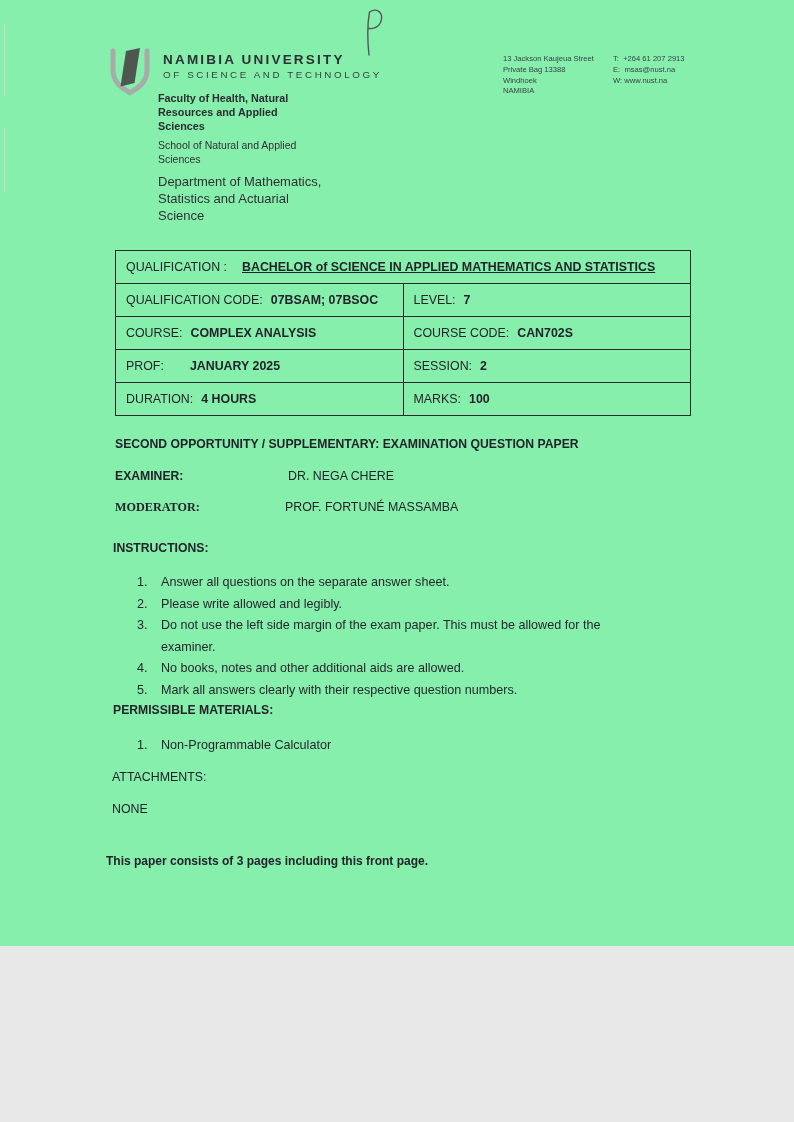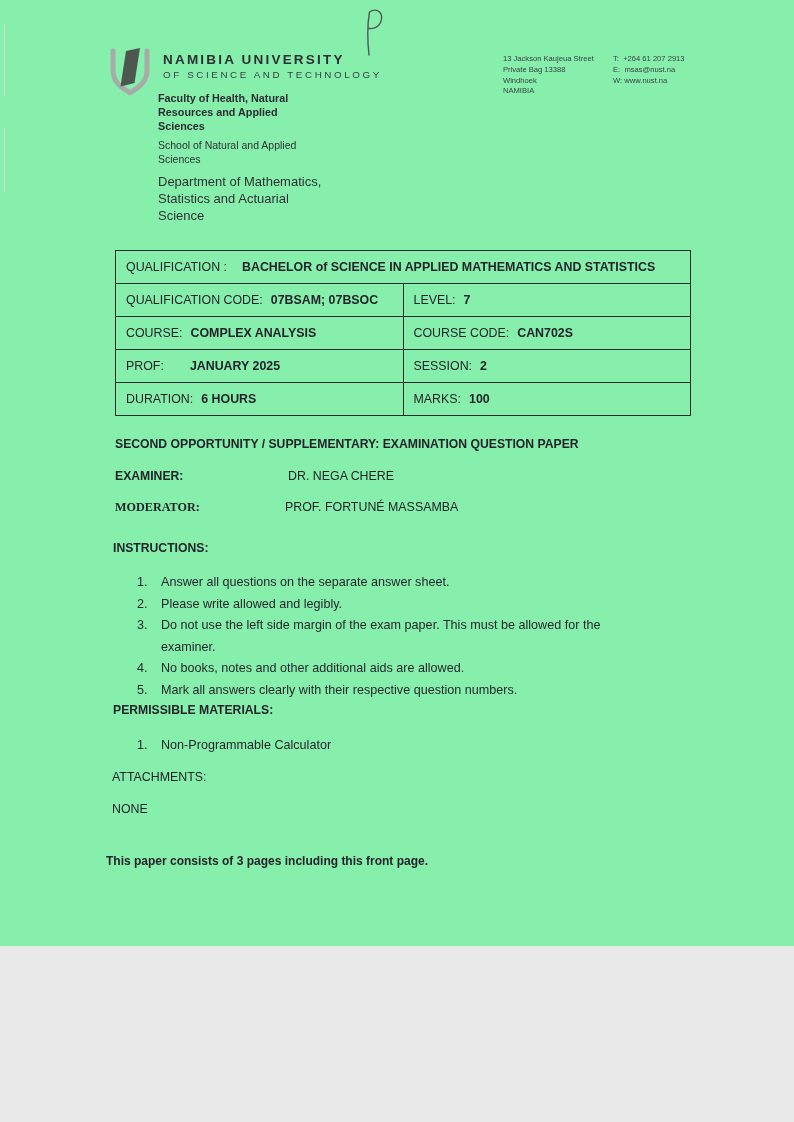--- a/index.html
+++ b/index.html
@@ -25,21 +25,21 @@
   
   table.info-table { border-collapse:collapse; width:576px; table-layout:fixed; }
   table.info-table td {
     border:1.4px solid #2b2b2f; height:33px; padding:0 10px;
     font-size:12.4px; vertical-align:middle; white-space:nowrap; overflow:hidden;
   }
   td.colL { width:388px; }
   .lbl { font-weight:normal; }
   .val { font-weight:bold; margin-left:8px; }
   .val.gap-lg { margin-left:26px; }
-  .val.gap-md { margin-left:15px; }
+  .val.gap-md { margin-left:15px;text-decoration:underline; }
 
   .bold-line { font-size:12.2px; font-weight:bold; white-space:nowrap; }
   .plain-line { font-size:12.4px; white-space:nowrap; }
 
   ol.num-list { list-style:none; counter-reset:n; width:514px; }
   ol.num-list li {
     counter-increment:n; font-size:12.6px; line-height:21.5px;
     padding-left:24px; position:relative; color:#26272e;
   }
   ol.num-list li::before {
@@ -112,21 +112,21 @@
     <tr>
       <td class="colL">
         <span class="lbl">PROF:</span><span class="val gap-lg">JANUARY 2025</span>
       </td>
       <td>
         <span class="lbl">SESSION:</span><span class="val">2</span>
       </td>
     </tr>
     <tr>
       <td class="colL">
-        <span class="lbl">DURATION:</span><span class="val">6 HOURS</span>
+        <span class="lbl">DURATION:</span><span class="val">4 HOURS</span>
       </td>
       <td>
         <span class="lbl">MARKS:</span><span class="val">100</span>
       </td>
     </tr>
   </tbody>
     </table>
 
   <div class="abs bold-line" style="left:115px; top:437px;">SECOND OPPORTUNITY / SUPPLEMENTARY: EXAMINATION QUESTION PAPER</div>
 

